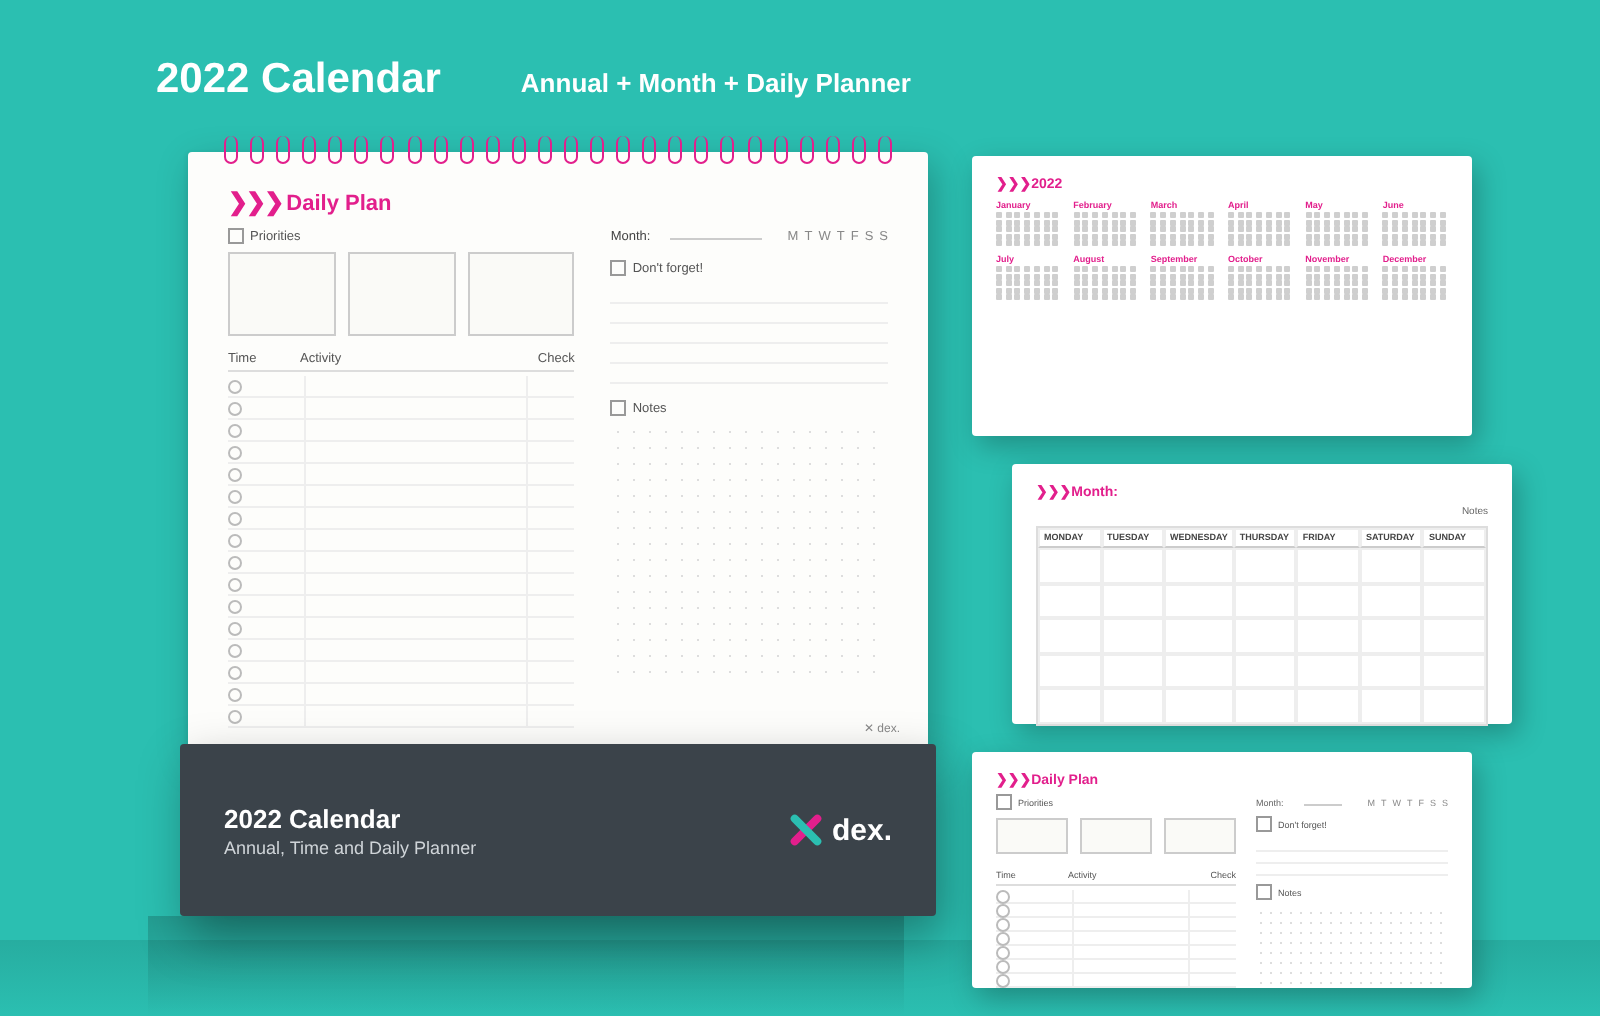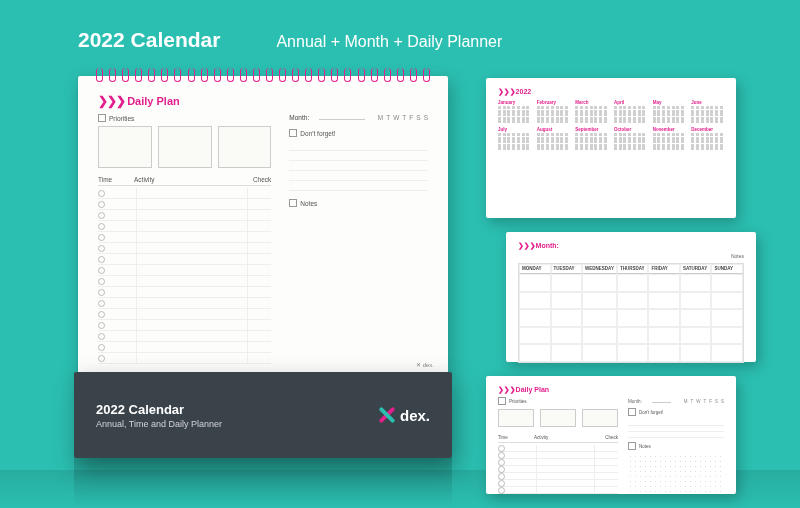--- a/index.html
+++ b/index.html
@@ -5,25 +5,25 @@
   * { box-sizing: border-box; margin: 0; padding: 0; }
   body {
     width: 800px; height: 508px;
     background: #2bbfb1;
     font-family: -apple-system, Helvetica, Arial, sans-serif;
     overflow: hidden;
     position: relative;
   }
   .header { position: absolute; top: 28px; left: 78px; display: flex; align-items: baseline; gap: 40px; }
   .header h1 { color: #fff; font-size: 21px; font-weight: 700; }
-  .header .sub { color: #fff; font-size: 16px; font-weight: 400; margin-left: 16px; }
+  .header .sub { color: #fff; font-size: 13px; font-weight: 700; }
 
   
   .stand {
-    position: absolute; left: 78px; top: 68px; width: 370px; height: 420px;
+    position: absolute; left: 94px; top: 68px; width: 370px; height: 420px;
   }
   .spiral {
     position: absolute; top: 0; left: 18px; right: 18px; height: 16px;
     display: flex; justify-content: space-between; z-index: 3;
   }
   .spiral span {
     width: 7px; height: 14px; border: 1.5px solid #e21f8c; border-radius: 5px;
     border-top: none; background: transparent;
   }
   .page {

